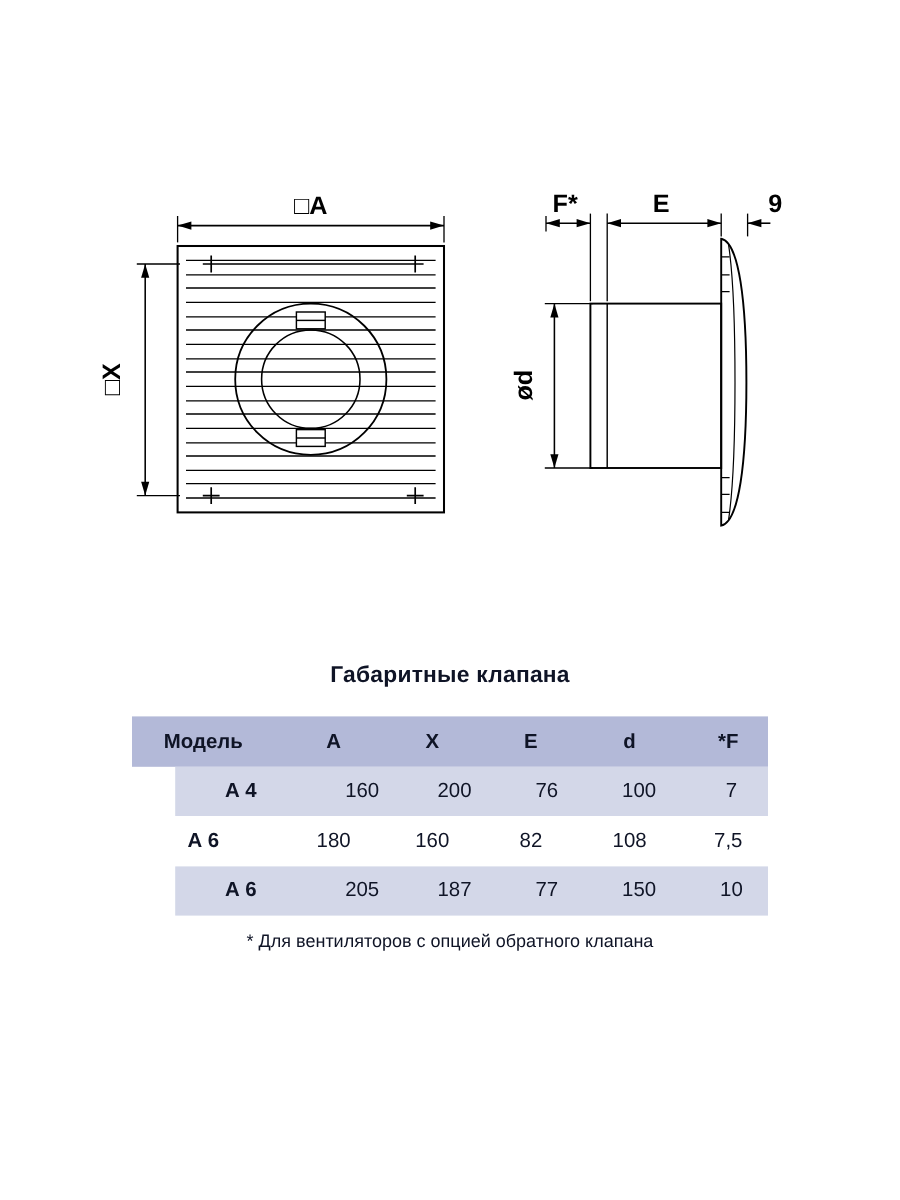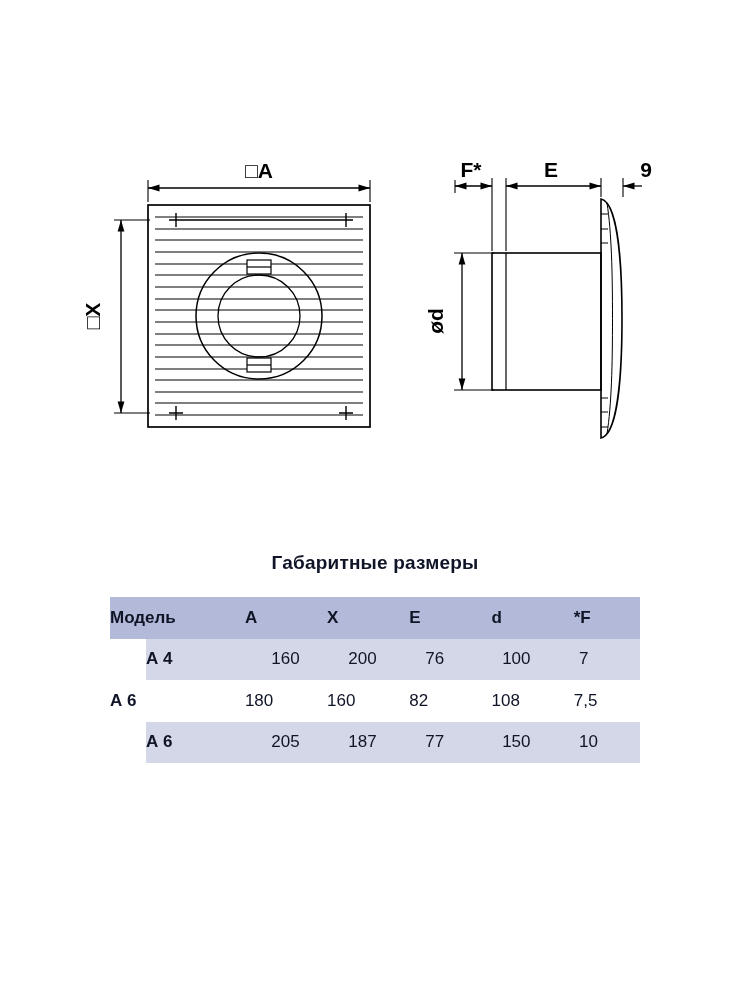--- a/index.html
+++ b/index.html
@@ -13,21 +13,21 @@
   .dim-label {
     font-family:"Liberation Sans", sans-serif;
     font-size:21px; font-weight:bold; fill:#000;
   }
   .title {
     position:absolute; top:552px; left:0; width:100%;
     text-align:center; font-size:19px; font-weight:bold; letter-spacing:0.2px;
   }
   .dim-table { position:absolute; top:597px; left:110px; width:530px; font-size:17px; }
   .t-row {
-    display:flex; height:41.5px; align-items:center; 
+    display:flex; height:41.5px; align-items:center; text-align:center;
     background:var(--row-bg,#ffffff);
     gap:16px;
   }
   .t-row.alt { background:var(--row-alt-bg,#d3d7e8);margin-left:36px; }
   .t-row.t-header { background:var(--header-bg,#b3b9d8); font-weight:bold; }
   .c { width:78px; }
   .c.model { width:140px; font-weight:bold; }
   .footnote {
     position:absolute; top:776px; left:0; width:100%;
     text-align:center; font-size:15px;
@@ -92,21 +92,21 @@
         <line x1="454" y1="390" x2="494" y2="390"></line>
         <line x1="462" y1="253" x2="462" y2="390" stroke-width="1.3" marker-start="url(#arrow)" marker-end="url(#arrow)"></line>
       </g>
     </g>
     <text class="dim-label" x="471" y="177" text-anchor="middle">F*</text>
     <text class="dim-label" x="551" y="177" text-anchor="middle">E</text>
     <text class="dim-label" x="646" y="177" text-anchor="middle">9</text>
     <text class="dim-label" transform="translate(443 321) rotate(-90)" text-anchor="middle">ød</text>
   </svg>
 
-  <h2 class="title">Габаритные размеры</h2>
+  <h2 class="title">Габаритные клапана</h2>
 
   <div class="dim-table">
     <div class="t-row t-header">
       <div class="c model">Модель</div>
       <div class="c">А</div>
       <div class="c">Х</div>
       <div class="c">Е</div>
       <div class="c">d</div>
       <div class="c">*F</div>
     </div>
@@ -129,14 +129,15 @@
     <div class="t-row alt">
       <div class="c model">А 6</div>
       <div class="c">205</div>
       <div class="c">187</div>
       <div class="c">77</div>
       <div class="c">150</div>
       <div class="c">10</div>
     </div>
   </div>
 
+  <div class="footnote">* Для вентиляторов с опцией обратного клапана</div>
 
 </div>
 
 </body></html>

